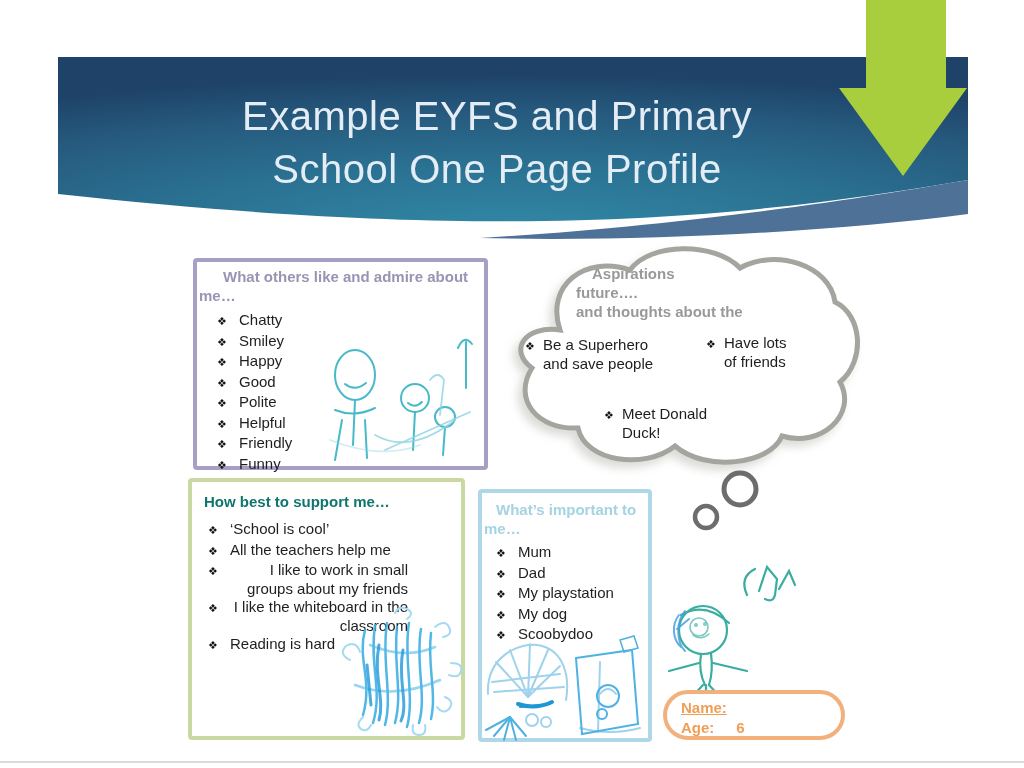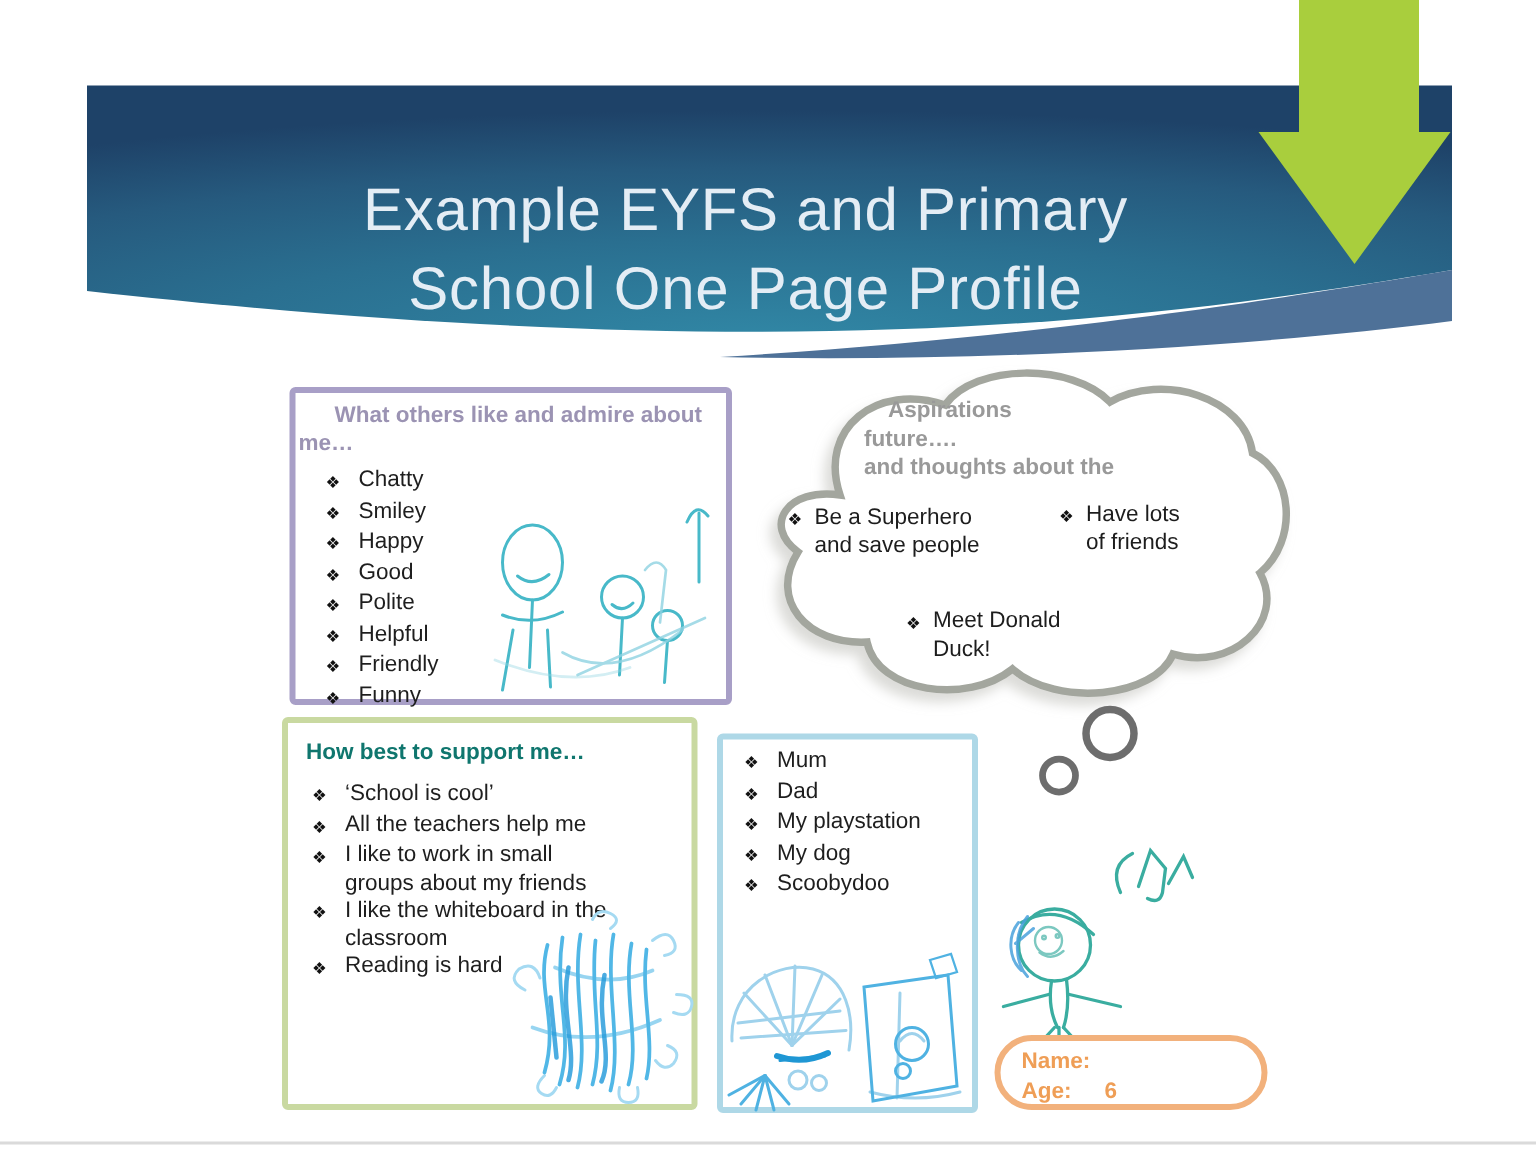--- a/index.html
+++ b/index.html
@@ -6,51 +6,51 @@
   body{width:1024px;height:768px;overflow:hidden;
        font-family:"Liberation Sans","DejaVu Sans",sans-serif;}
   .slide{position:relative;width:1024px;height:768px;background:#fff;}
   .abs{position:absolute;}
   svg{display:block;}
 
   
   #banner-layer{left:0;top:0;width:1024px;height:768px;pointer-events:none;}
   .title{left:137px;top:90px;width:720px;text-align:center;
          color:#e4edf5;font-size:40px;line-height:53px;font-weight:400;
-         letter-spacing:.5px;margin-top:24px;}
+         letter-spacing:.5px;}
   .title .t-line{display:block;}
 
   
   .pbox{position:absolute;box-sizing:border-box;background:#fff;
         border:4px solid #ccc;border-radius:4px;}
   .pbox .heading{font-weight:bold;font-size:15px;line-height:19px;}
   .box-list{list-style:none;margin:6px 0 0 0;padding:0 4px 0 20px;}
   .box-list li{display:flex;align-items:flex-start;
                font-size:15px;line-height:18.5px;color:#1e1e1e;}
   .bullet{flex:0 0 22px;width:22px;font-size:11px;padding-top:2px;color:#111;
           font-family:"DejaVu Sans",sans-serif;}
 
   #admire-box{left:193px;top:258px;width:295px;height:212px;border-color:#a89fc7;}
   #admire-box .heading{color:#9b93b3;padding:5px 8px 0 2px;text-indent:24px;}
 
   #support-box{left:188px;top:478px;width:277px;height:262px;border-color:#c9d9a1;}
   #support-box .heading{color:#0f766e;padding:10px 0 0 12px;}
   #support-box .box-list{margin-top:9px;padding-left:16px;}
-  #support-box .item-text{max-width:178px;}
+  #support-box .item-text{max-width:178px;text-align:right;}
 
   #important-box{left:478px;top:489px;width:174px;height:253px;border-color:#aed8e7;}
   #important-box .heading{color:#a5d3e3;padding:7px 4px 0 2px;text-indent:12px;}
   #important-box .box-list{margin-top:5px;padding-left:14px;}
   #important-box .item-text{max-width:120px;}
 
   #identity-box{left:663px;top:690px;width:182px;height:50px;border-color:#f2b17c;
                 border-radius:25px;}
   #identity-box .id-line{font-weight:bold;font-size:15px;line-height:19.5px;
                 color:#ef9e56;padding-left:14px;}
-  #identity-box .id-line:first-child{padding-top:4px;}
+  #identity-box .id-line:first-child{padding-top:4px;text-decoration:underline;}
   #identity-box .age-value{margin-left:22px;}
 
   
   #cloud-svg{left:490px;top:240px;}
   #cloud-heading{left:576px;top:264px;width:185px;color:#999999;
                  font-weight:bold;font-size:15px;line-height:19px;}
   #cloud-heading .c-line{display:block;}
   #cloud-heading .c-line:first-child{margin-left:16px;}
   .cloud-item{position:absolute;display:flex;align-items:flex-start;
               font-size:15px;line-height:18.5px;color:#1d1d1d;}
@@ -231,20 +231,21 @@
       <path d="M35 40 Q70 55 100 42" opacity="0.6"></path>
     </g>
     <g stroke="#1f98da" stroke-width="3" opacity="0.8">
       <path d="M44 40 C38 70 50 95 44 115"></path>
       <path d="M68 45 C62 75 74 98 66 116"></path>
       <path d="M32 60 L36 100"></path>
     </g>
   </svg>
 
   <div id="important-box" class="pbox">
+    <div class="heading">What’s important to me…</div>
     <ul class="box-list">
         <li>
           <span class="bullet">❖</span>
           <span class="item-text">Mum</span>
         </li>
         <li>
           <span class="bullet">❖</span>
           <span class="item-text">Dad</span>
         </li>
         <li>

